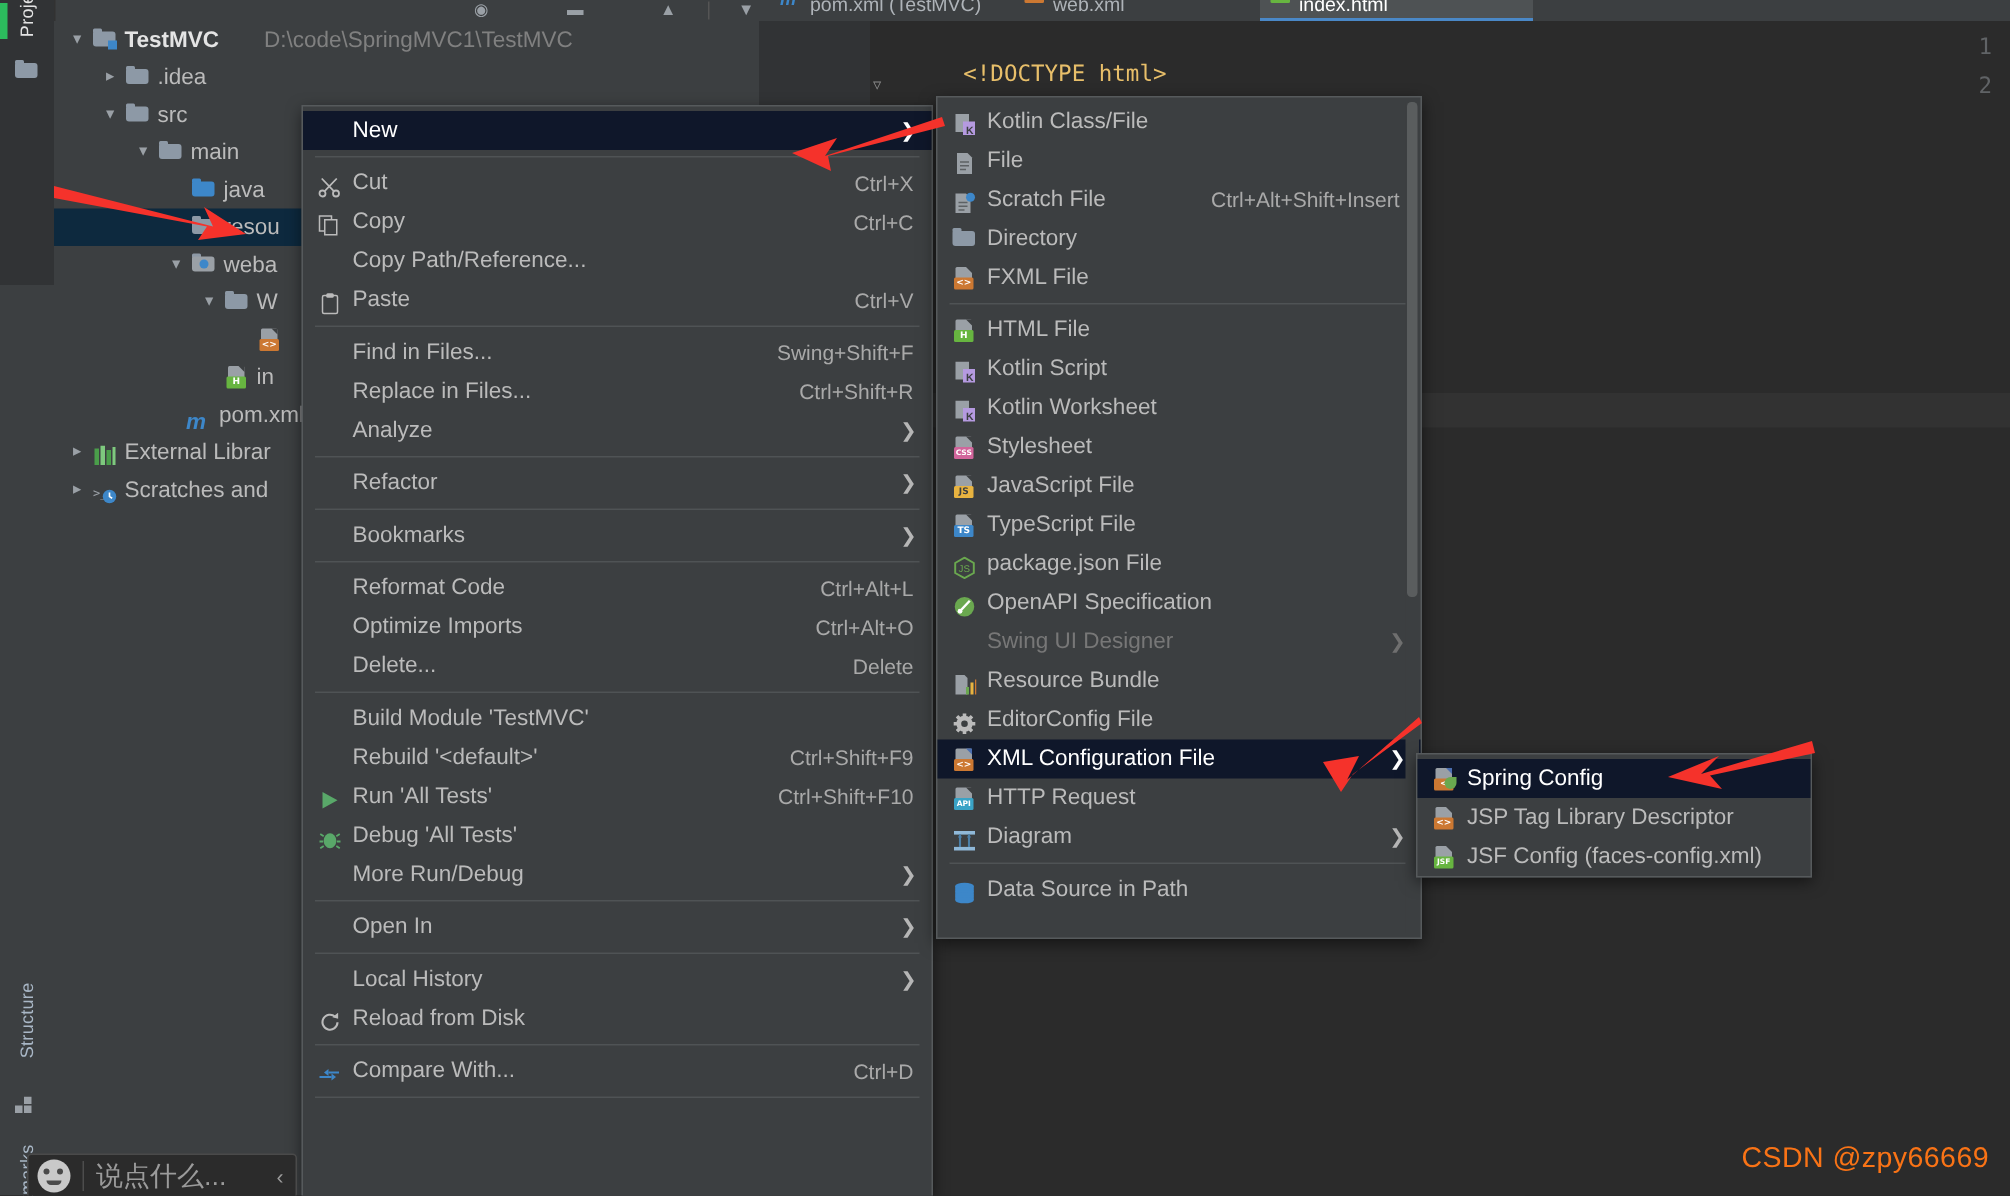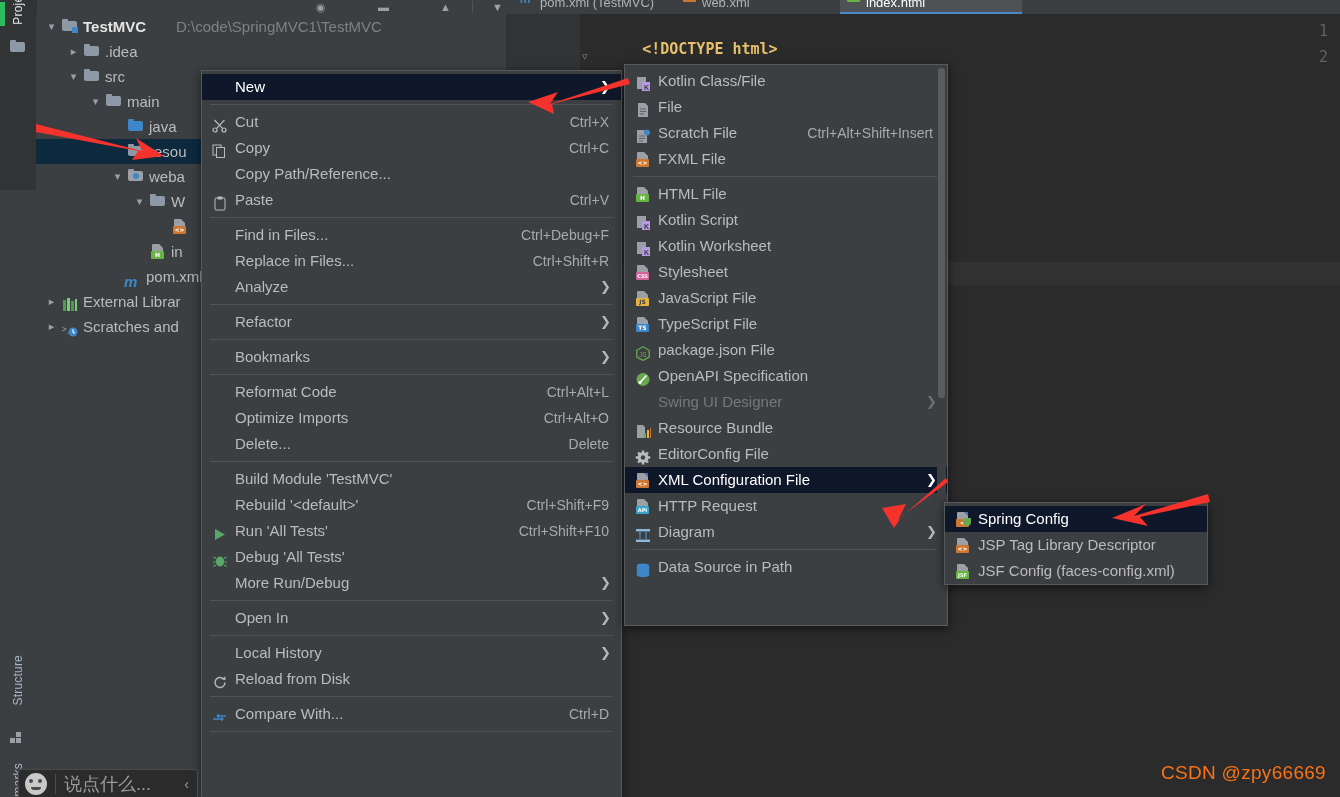--- a/index.html
+++ b/index.html
@@ -310,21 +310,21 @@
       <span style="margin-left:26px;">index.html</span>
     </div>
     <div class="tab-underline" style="left:334px;width:182px;"></div>
   </div>
 
   <div class="editor">
     <div class="gutter"></div>
     <div class="editor-hl-row" style="top:248px;"></div>
 
     <span class="lineno" style="top:8px;">1</span>
-    <span class="codeline" style="top:8px;font-weight:bold;">
+    <span class="codeline" style="top:8px;">
       <span class="tk-tag">&lt;!DOCTYPE html&gt;</span>
     </span>
 
     <span class="lineno" style="top:34px;">2</span>
     <span class="fold" style="top:36px;">▿</span>
     <span class="codeline" style="top:34px;">
       <span class="tk-name hl-box">&lt;html</span><span class="tk-attr"> lang=</span><span class="tk-str">"en"</span><span class="tk-tag">&gt;</span>
     </span>
   </div>
 
@@ -368,21 +368,21 @@
             <rect x="5.5" y="0.5" width="5" height="3" rx="1" fill="#bbb"></rect>
           </svg>
       </span>
       <span class="mi-label">Paste</span>
       <span class="mi-accel">Ctrl+V</span>
     </div>
     <div class="msep"></div>
 
     <div class="mi">
       <span class="mi-label">Find in Files...</span>
-      <span class="mi-accel">Ctrl+Debug+F</span>
+      <span class="mi-accel">Swing+Shift+F</span>
     </div>
     <div class="mi">
       <span class="mi-label">Replace in Files...</span>
       <span class="mi-accel">Ctrl+Shift+R</span>
     </div>
     <div class="mi">
       <span class="mi-label">Analyze</span>
       <span class="mi-arrow">❯</span>
     </div>
     <div class="msep"></div>
@@ -510,20 +510,29 @@
         <svg width="16" height="15" viewBox="0 0 16 15">
             <path d="M2 1h7l3 3v10H2z" fill="#9aa0a6"></path>
             <g stroke="#5d6164" stroke-width="1">
               <path d="M4 7h6M4 9.5h6M4 12h4"></path>
             </g>
             <circle cx="12" cy="3.5" r="3" fill="#3d87c9"></circle>
           </svg>
       </span>
       <span class="mi-label">Scratch File</span>
       <span class="mi-accel" style="right:14px;">Ctrl+Alt+Shift+Insert</span>
+    </div>
+    <div class="mi">
+      <span class="mi-icon">
+        <span class="folderglyph">
+            <span class="ft"></span>
+            <span class="fb"></span>
+          </span>
+      </span>
+      <span class="mi-label">Directory</span>
     </div>
     <div class="mi">
       <span class="mi-icon">
         <span class="fileglyph">
             <span class="sheet"></span>
             <span class="fold2"></span>
             <span class="badge" style="background:#cc7832;">&lt;&gt;</span>
           </span>
       </span>
       <span class="mi-label">FXML File</span>

